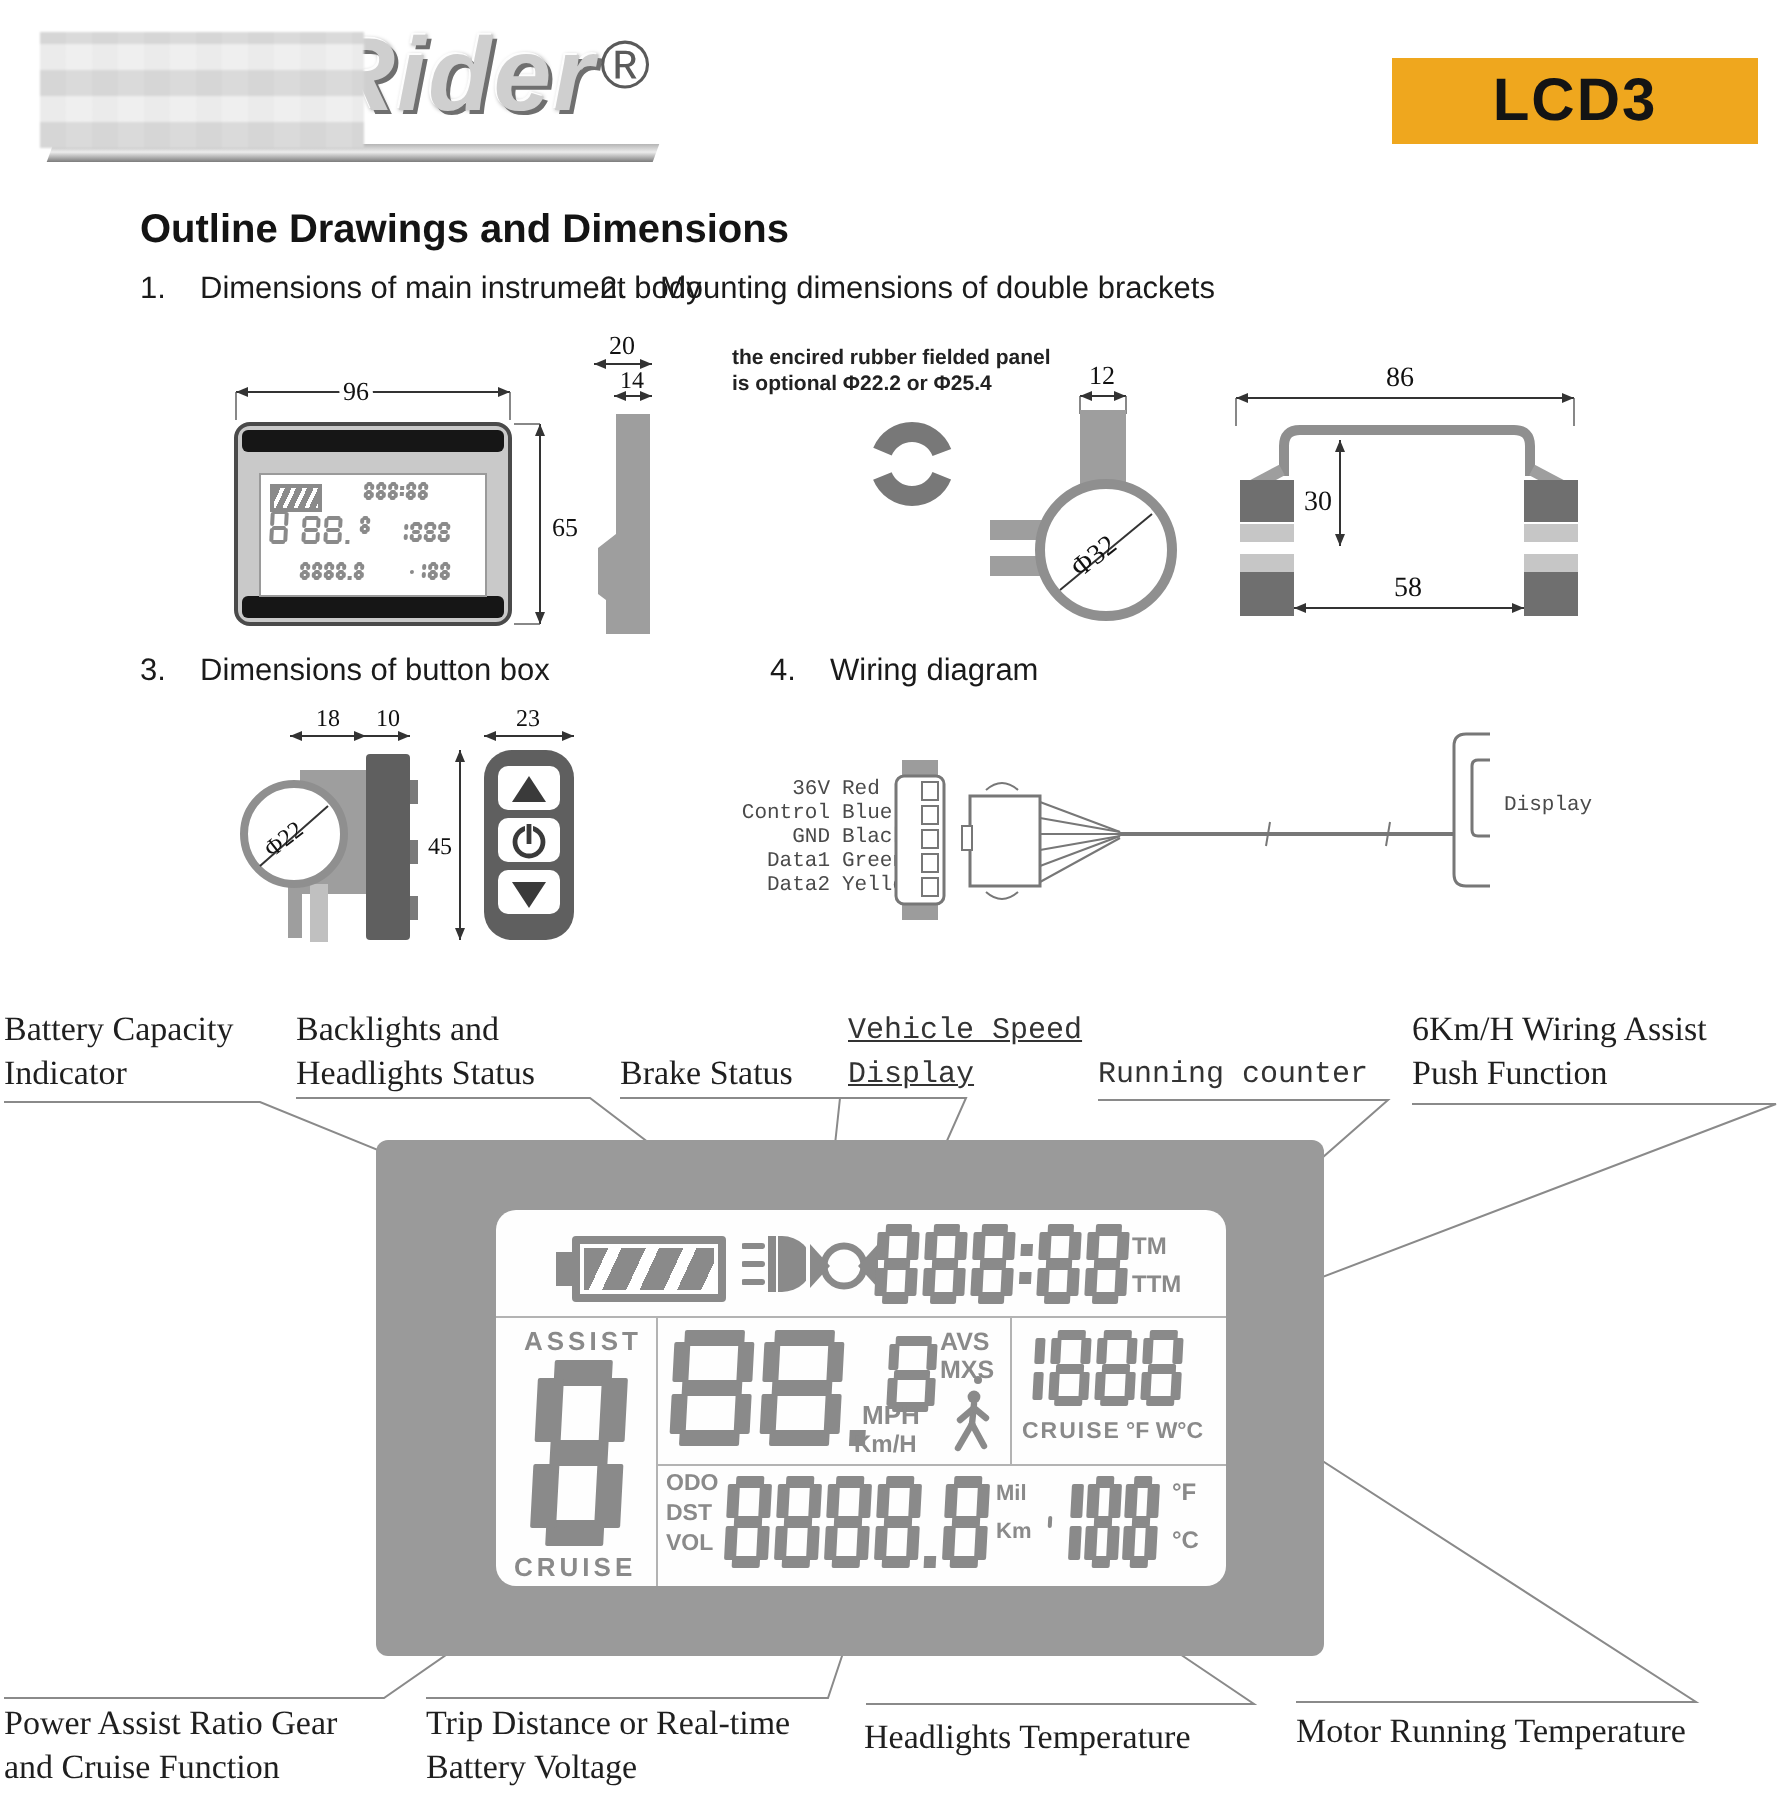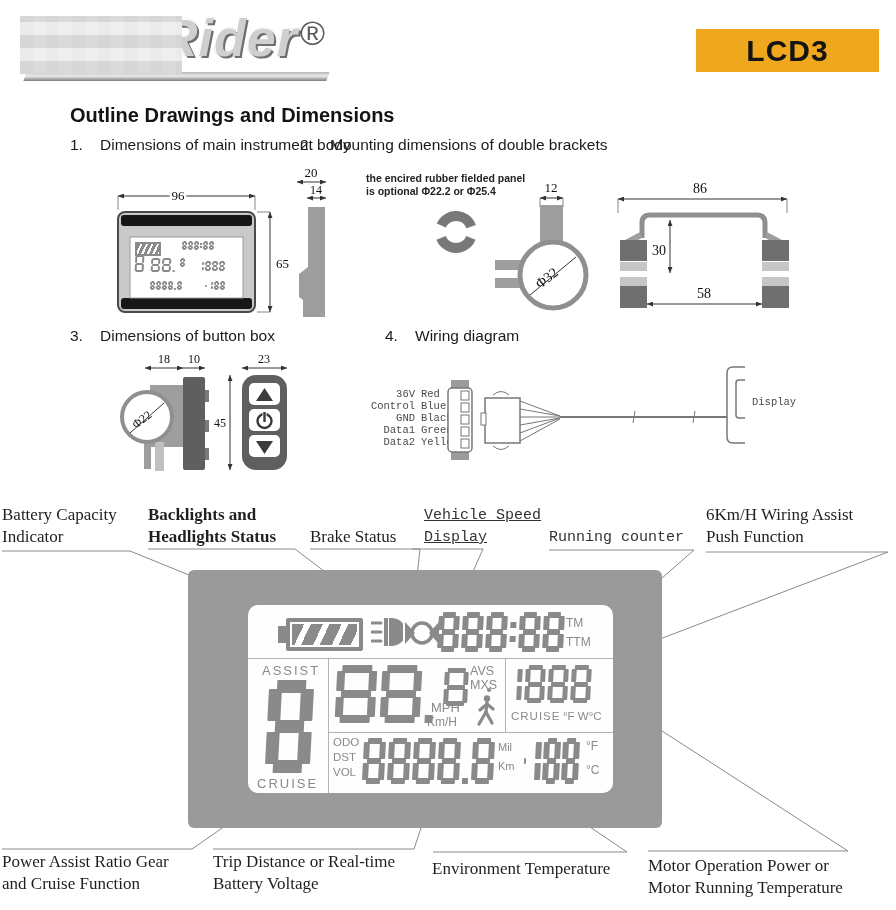--- a/index.html
+++ b/index.html
@@ -24,21 +24,21 @@
   #page-title{left:70px;top:104px;font-size:20px;font-weight:bold;color:#141414;}
   .item{font-size:15.5px;color:#1a1a1a;}
   .item .num{display:inline-block;width:30px;}
   
   .co{font-family:"Liberation Serif",serif;font-size:17px;line-height:22px;color:#1f1f1f;}
   .co.mono{font-family:"Liberation Mono",monospace;font-size:15px;line-height:22px;color:#333;}
   
   #lcd-panel{left:188px;top:570px;width:474px;height:258px;border-radius:6px;}
   #lcd-screen{left:60px;top:35px;width:365px;height:188px;background:#fefefe;border-radius:10px;}
   .divider{background:#b3b3b3;}
-  .lbl{position:absolute;font-family:"Liberation Sans",sans-serif;font-weight:normal;color:#8a8a8a;white-space:nowrap;}
+  .lbl{position:absolute;font-family:"Liberation Sans",sans-serif;font-weight:bold;color:#8a8a8a;white-space:nowrap;}
   .seg{position:absolute;}
   .seg i{display:block;}
   
   #battery{left:30px;top:13px;width:85px;height:33px;}
   #battery .nub{position:absolute;left:0;top:8px;width:8px;height:17px;background:#8a8a8a;}
   #battery .body{position:absolute;left:8px;top:0;right:0;bottom:0;border:4px solid #8a8a8a;border-radius:2px;}
   #battery .stripes{position:absolute;left:2px;top:2px;right:2px;bottom:2px;
      background:repeating-linear-gradient(115deg,#8a8a8a 0 11px,#fff 11px 17px);}
   #mini-battery{left:5px;top:5px;width:22px;height:10px;border:2px solid #8a8a8a;
      background:repeating-linear-gradient(115deg,#8a8a8a 0 3px,#fff 3px 5px);}
@@ -438,21 +438,21 @@
       <path d="M380,12 L368,12 Q362,12 362,18 L362,82 Q362,88 368,88 L380,88"></path>
       <path d="M380,25 L374,25 Q371,25 371,28 L371,60 Q371,63 374,63 L380,63"></path>
     </g>
     <text class="mono" x="387" y="50" font-size="10.5">Display</text>
   </svg>
 
   <div class="abs co" style="left:2px;top:504px;">
     <div>Battery Capacity</div>
       <div>Indicator</div>
   </div>
-  <div class="abs co" style="left:148px;top:504px;font-weight:bold;">
+  <div class="abs co" style="left:148px;top:504px;">
     <div>Backlights and</div>
       <div>Headlights Status</div>
   </div>
   <div class="abs co" style="left:310px;top:526px;">Brake Status</div>
   <div class="abs co mono" style="left:424px;top:505px;text-decoration:underline;">
     <div>Vehicle Speed</div>
       <div>Display</div>
   </div>
   <div class="abs co mono" style="left:549px;top:527px;">Running counter</div>
   <div class="abs co" style="left:706px;top:504px;">
@@ -745,19 +745,18 @@
   </div>
 
   <div class="abs co" style="left:213px;top:851px;">
     <div>Trip Distance or Real-time</div>
       <div>Battery Voltage</div>
   </div>
   <div class="abs co" style="left:2px;top:851px;">
     <div>Power Assist Ratio Gear</div>
       <div>and Cruise Function</div>
   </div>
-  <div class="abs co" style="left:432px;top:858px;">Environment Temperature</div>
+  <div class="abs co" style="left:432px;top:858px;">Headlights Temperature</div>
   <div class="abs co" style="left:648px;top:855px;">
-    <div>Motor Operation Power or</div>
       <div>Motor Running Temperature</div>
   </div>
 
 </div>
 
 </body></html>

